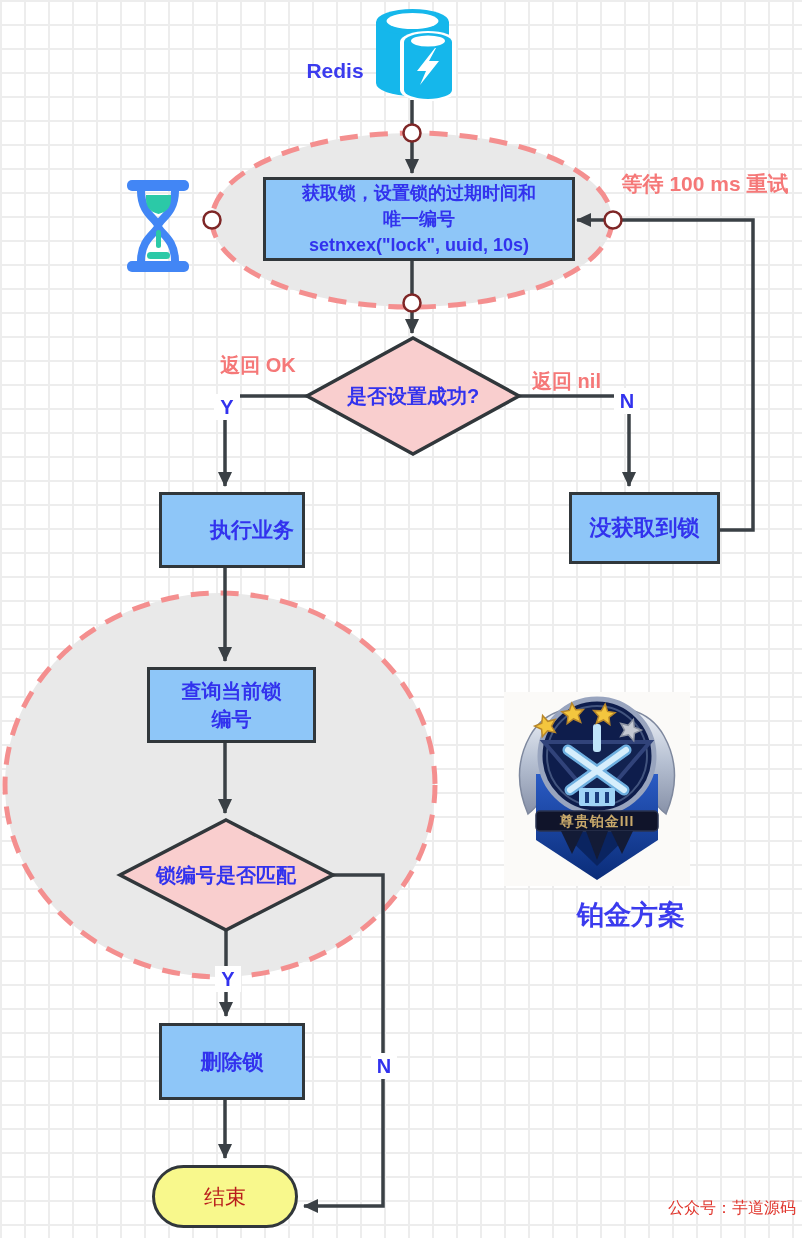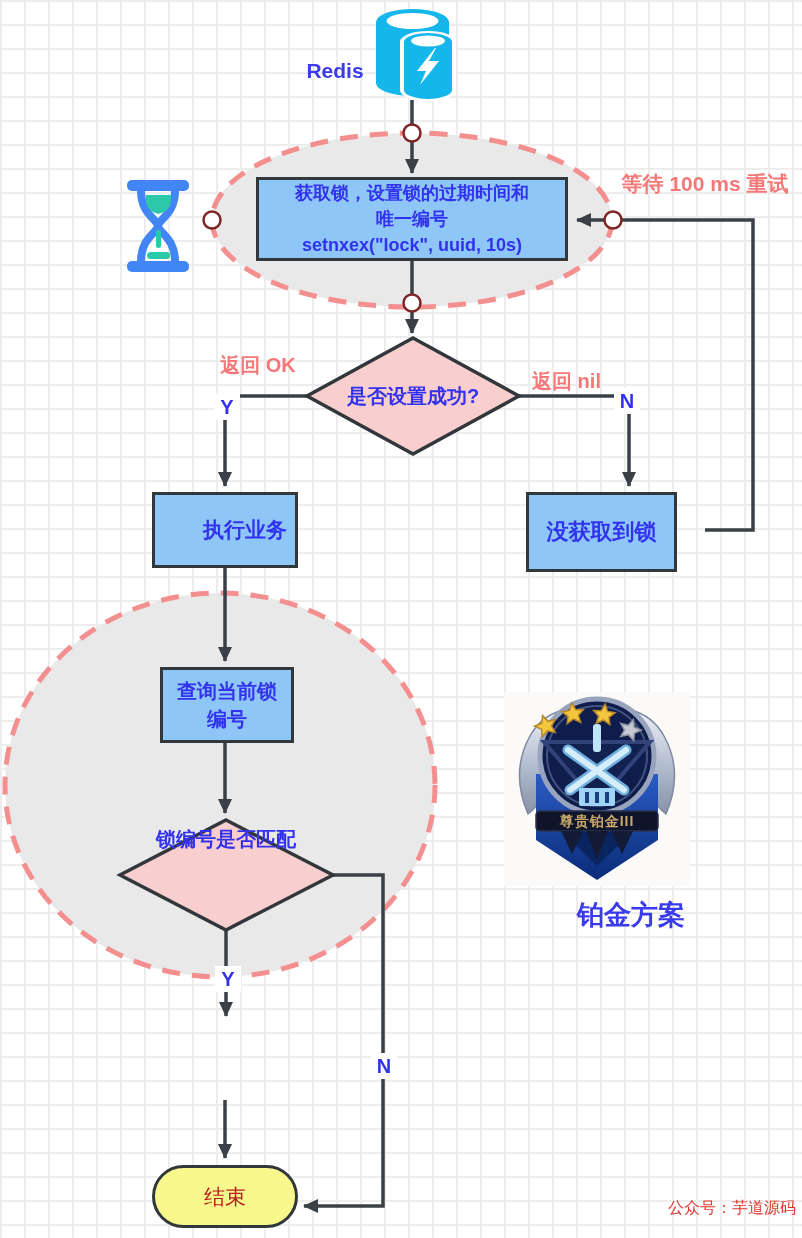--- a/index.html
+++ b/index.html
@@ -9,21 +9,21 @@
     background-image:
       linear-gradient(#ededed 2px, transparent 2px),
       linear-gradient(90deg,#ededed 2px, transparent 2px);
     background-size:24px 24px;
     font-family:"Liberation Sans","DejaVu Sans",sans-serif;
   }
   .abs{position:absolute;}
   .center{display:flex;align-items:center;justify-content:center;text-align:center;}
   .node{
     background:#8EC6F8;border:3px solid #31373B;box-sizing:border-box;
-    color:#3232EE;font-weight:700;
+    color:#3232EE;font-weight:700;margin-left:7px;
   }
   .node-text{color:#3232EE;font-weight:700;}
   .terminal{
     background:#F8F88C;border:3px solid #31373B;border-radius:32px;box-sizing:border-box;
     color:#b91c1c;font-weight:400;font-size:21px;
   }
   .red-label{color:#F57878;font-weight:700;}
   .yn-label{color:#3232EE;font-weight:700;font-size:20px;background:#ffffff;padding:0 2px;}
   .blue-label{color:#3B3BEE;font-weight:700;}
   .watermark{color:#E0342B;font-family:"Liberation Serif","DejaVu Serif",serif;font-size:16px;}
@@ -152,31 +152,32 @@
       <div>获取锁，设置锁的过期时间和</div>
       <div>唯一编号</div>
       <div>setnxex("lock", uuid, 10s)</div>
     </div>
   </div>
 
   <div class="abs center node-text fs20" style="left:313px;top:381px;width:200px;height:30px;">是否设置成功?</div>
 
   <div class="abs node center fs21" style="left:152px;top:492px;width:146px;height:76px;padding-left:40px;">执行业务</div>
 
-  <div class="abs node center fs22" style="left:526px;top:492px;width:151px;height:80px;">没获取到锁</div>
+  <div class="abs node center fs22" style="left:562px;top:492px;width:151px;height:72px;">没获取到锁</div>
 
-  <div class="abs node center" style="left:160px;top:667px;width:134px;height:76px;">
+  <div class="abs node center" style="left:140px;top:667px;width:169px;height:76px;">
     <div class="fs20" style="line-height:28px;">
       <div>查询当前锁</div>
       <div>编号</div>
     </div>
   </div>
 
-  <div class="abs center node-text fs20" style="left:126px;top:824px;width:200px;height:30px;">锁编号是否匹配</div>
+  <div class="abs center node-text fs20" style="left:126px;top:860px;width:200px;height:30px;">锁编号是否匹配</div>
 
+  <div class="abs node center fs21" style="left:152px;top:1023px;width:146px;height:77px;">删除锁</div>
 
   <div class="abs terminal center" style="left:152px;top:1165px;width:146px;height:63px;">结束</div>
 
   <div class="abs center blue-label fs21" style="left:300px;top:59px;width:70px;height:24px;">Redis</div>
 
   <div class="abs center red-label fs21" style="left:616px;top:170px;width:178px;height:28px;">等待 100 ms 重试</div>
 
   <div class="abs center red-label fs20" style="left:213px;top:352px;width:90px;height:26px;">返回 OK</div>
 
   <div class="abs center red-label fs20" style="left:524px;top:368px;width:85px;height:26px;">返回 nil</div>

